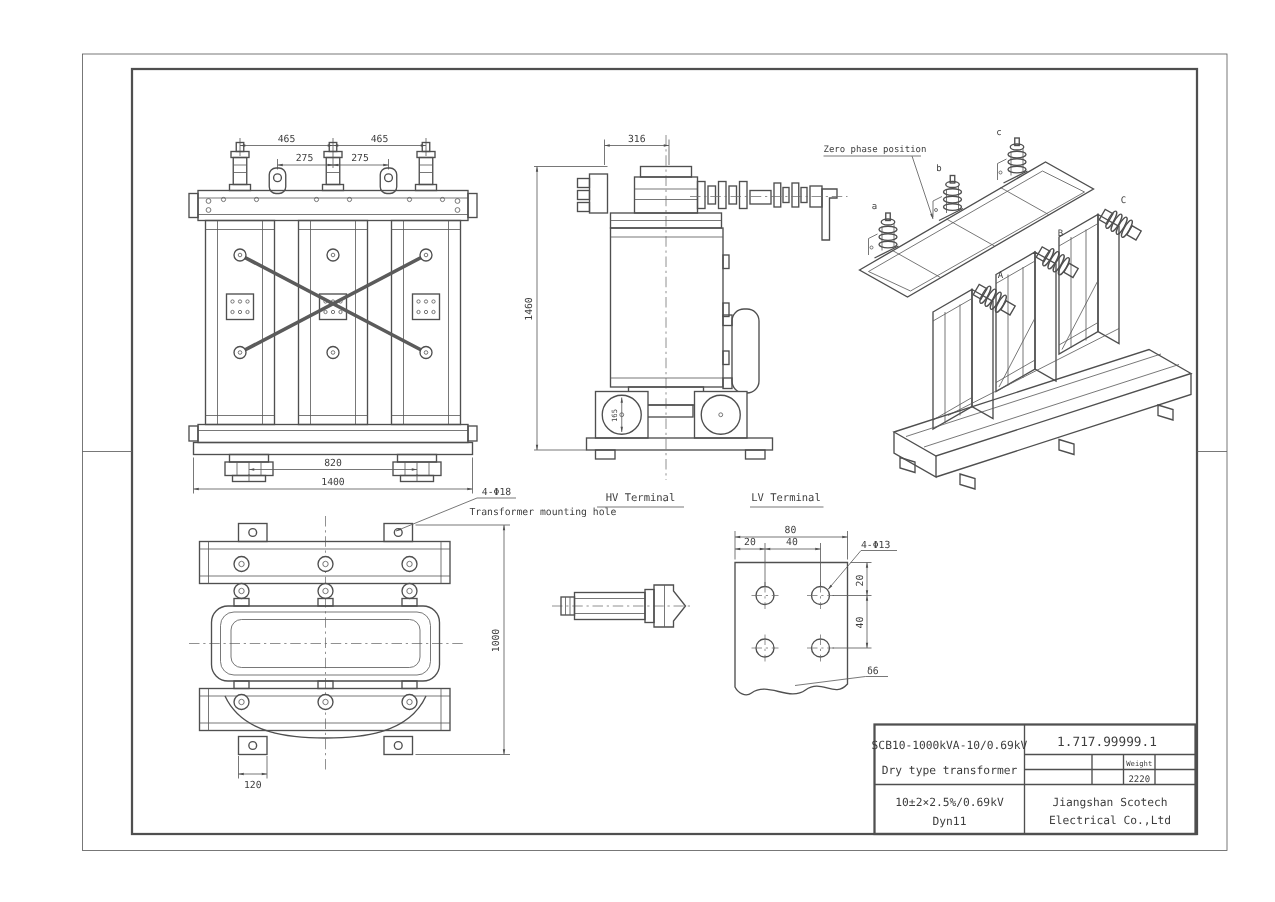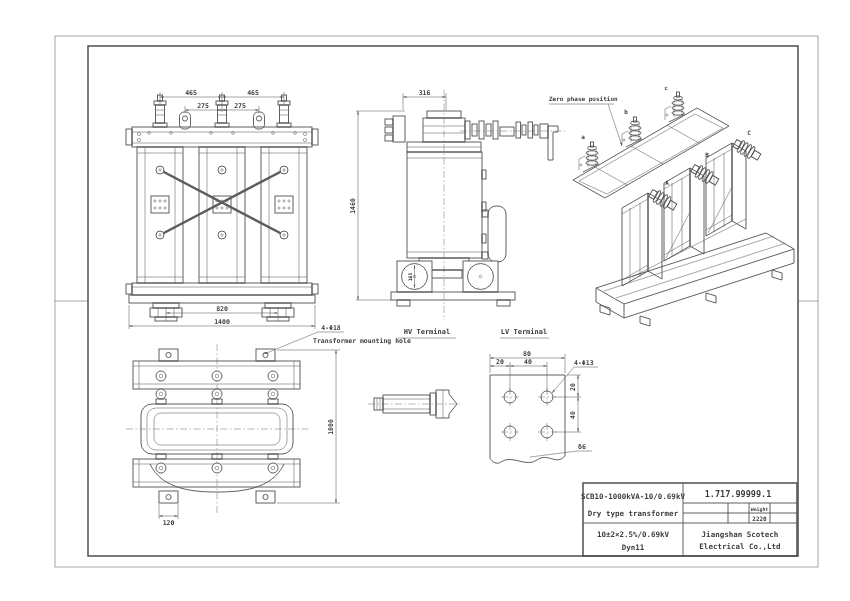--- a/index.html
+++ b/index.html
@@ -1,16 +1,16 @@
 <!DOCTYPE html>
 <html><head>
 <meta charset="utf-8">
 <style>
   html,body{margin:0;padding:0;background:#ffffff;}
-  .page{position:relative;width:850px;height:601px;background:#ffffff;overflow:hidden;font-weight:bold;}
+  .page{position:relative;width:850px;height:601px;background:#ffffff;overflow:hidden;}
   svg{display:block;}
   .ln{stroke:#4f4f4f;stroke-width:0.9;fill:none;}
   .lw{stroke:#4f4f4f;stroke-width:0.9;fill:#ffffff;}
   .lt{stroke:#5b5b5b;stroke-width:0.55;fill:none;}
   .cl{stroke:#6c6c6c;stroke-width:0.5;stroke-dasharray:7 2.5 1.5 2.5;fill:none;}
   .rod{stroke:#5b5b5b;stroke-width:2.4;fill:none;}
   .bold{stroke-width:1.5;}
   text{font-family:"DejaVu Sans Mono","Liberation Mono",monospace;fill:#3d3d3d;}
   .t5{font-size:4.8px;}
   .t6{font-size:6px;}

